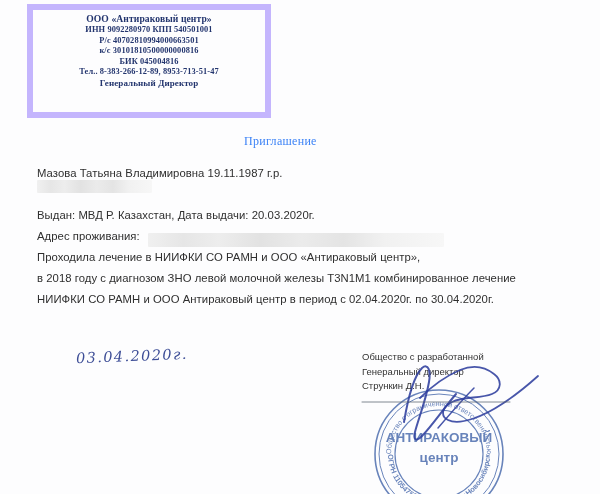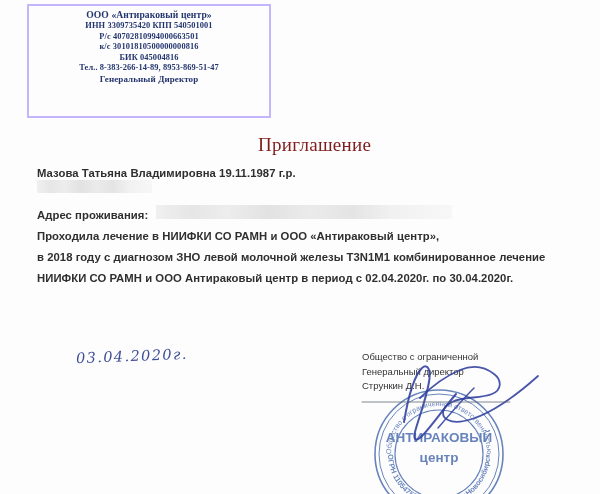--- a/index.html
+++ b/index.html
@@ -21,21 +21,21 @@
     background: #fdfdfe;
   }
 
   
   #letterhead-stamp {
     position: absolute;
     left: 27px;
     top: 4px;
     width: 244px;
     height: 114px;
-    border: 2px solid #c4b5fd;
+    border: 6px solid #c4b5fd;
     box-sizing: border-box;
     background: transparent;
   }
   #letterhead-stamp .lh-inner {
     padding: 3px 4px 0 4px;
     text-align: center;
   }
   .lh-line {
     font-family: "Liberation Serif", serif;
     color: #23356e;
@@ -53,48 +53,47 @@
     font-weight: bold;
   }
   .lh-line.lh-dir {
     font-size: 9px;
     line-height: 11.5px;
   }
 
   
   #doc-title {
     position: absolute;
-    left: 258px;
+    left: 244px;
     top: 134px;
     font-family: "Liberation Serif", serif;
-    font-size: 19px;
-    color: #7f1d1d;
+    font-size: 12px;
+    color: #3b82f6;
     letter-spacing: 0.3px;
   }
 
   
   #body-block {
     position: absolute;
     left: 37px;
     top: 163px;
     width: 520px;
   }
   .body-line {
     font-family: "Liberation Sans", sans-serif;
     font-size: 11.3px;
     line-height: 21px;
     color: #2f2f2f;
     white-space: nowrap;
     letter-spacing: 0.05px;
     position: relative;
-    font-weight: bold;
   }
   .body-line.with-redaction {
     display: flex;
-    align-items: flex-start;
+    align-items: flex-end;
   }
 
   
   .redaction {
     display: inline-block;
     height: 13px;
     vertical-align: middle;
     background: linear-gradient(90deg,
         #f0f0f0 0%, #e6e6e6 12%, #ededed 24%,
         #e2e2e2 38%, #ebebeb 52%, #e4e4e4 66%,
@@ -182,49 +181,50 @@
   }
 </style>
 </head>
 <body>
 
 <div id="page">
 
   <div id="letterhead-stamp">
     <div class="lh-inner">
       <div class="lh-line lh-title">ООО «Антираковый центр»</div>
-      <div class="lh-line lh-bold">ИНН 3309735420 КПП 540501001</div>
+      <div class="lh-line lh-bold">ИНН 9092280970 КПП 540501001</div>
       <div class="lh-line lh-bold">Р/с  40702810994000663501</div>
       <div class="lh-line lh-bold">к/с  30101810500000000816</div>
       <div class="lh-line lh-bold">БИК 045004816</div>
-      <div class="lh-line lh-bold">Тел.. 8-383-266-14-89, 8953-869-51-47</div>
+      <div class="lh-line lh-bold">Тел.. 8-383-266-12-89, 8953-713-51-47</div>
       <div class="lh-line lh-dir lh-bold">Генеральный Директор</div>
     </div>
   </div>
 
   <div id="doc-title">Приглашение</div>
 
   <div id="body-block">
     <div class="body-line">Мазова Татьяна Владимировна 19.11.1987 г.р.</div>
     <div class="body-line">&nbsp;</div>
+    <div class="body-line">Выдан: МВД Р. Казахстан, Дата выдачи: 20.03.2020г.</div>
     <div class="body-line with-redaction">
       <span>Адрес  проживания:</span>
       <span class="redaction" id="redaction-address"></span>
     </div>
     <div class="body-line">Проходила лечение в НИИФКИ СО РАМН и ООО «Антираковый центр»,</div>
     <div class="body-line">в 2018 году с диагнозом ЗНО левой молочной железы T3N1M1 комбинированное лечение</div>
     <div class="body-line">НИИФКИ СО РАМН и ООО Антираковый центр в период с 02.04.2020г. по 30.04.2020г.</div>
   </div>
 
   <span class="redaction" id="redaction-passport"></span>
 
   <div id="handwritten-date">03.04.2020г.</div>
 
   <div id="signature-block">
-    <div class="sig-line">Общество с ограниченной</div>
+    <div class="sig-line">Общество с разработанной</div>
     <div class="sig-line">Генеральный директор</div>
     <div class="sig-line">Стрункин Д.Н.</div>
   </div>
 
   <div id="round-seal">
     <svg viewBox="0 0 136 136" width="136" height="136" aria-hidden="true">
       <defs>
         <path id="sealArcTop" d="M 20,68 A 48,48 0 0 1 116,68"></path>
         <path id="sealArcBottom" d="M 17,68 A 51,51 0 0 0 119,68"></path>
       </defs>

